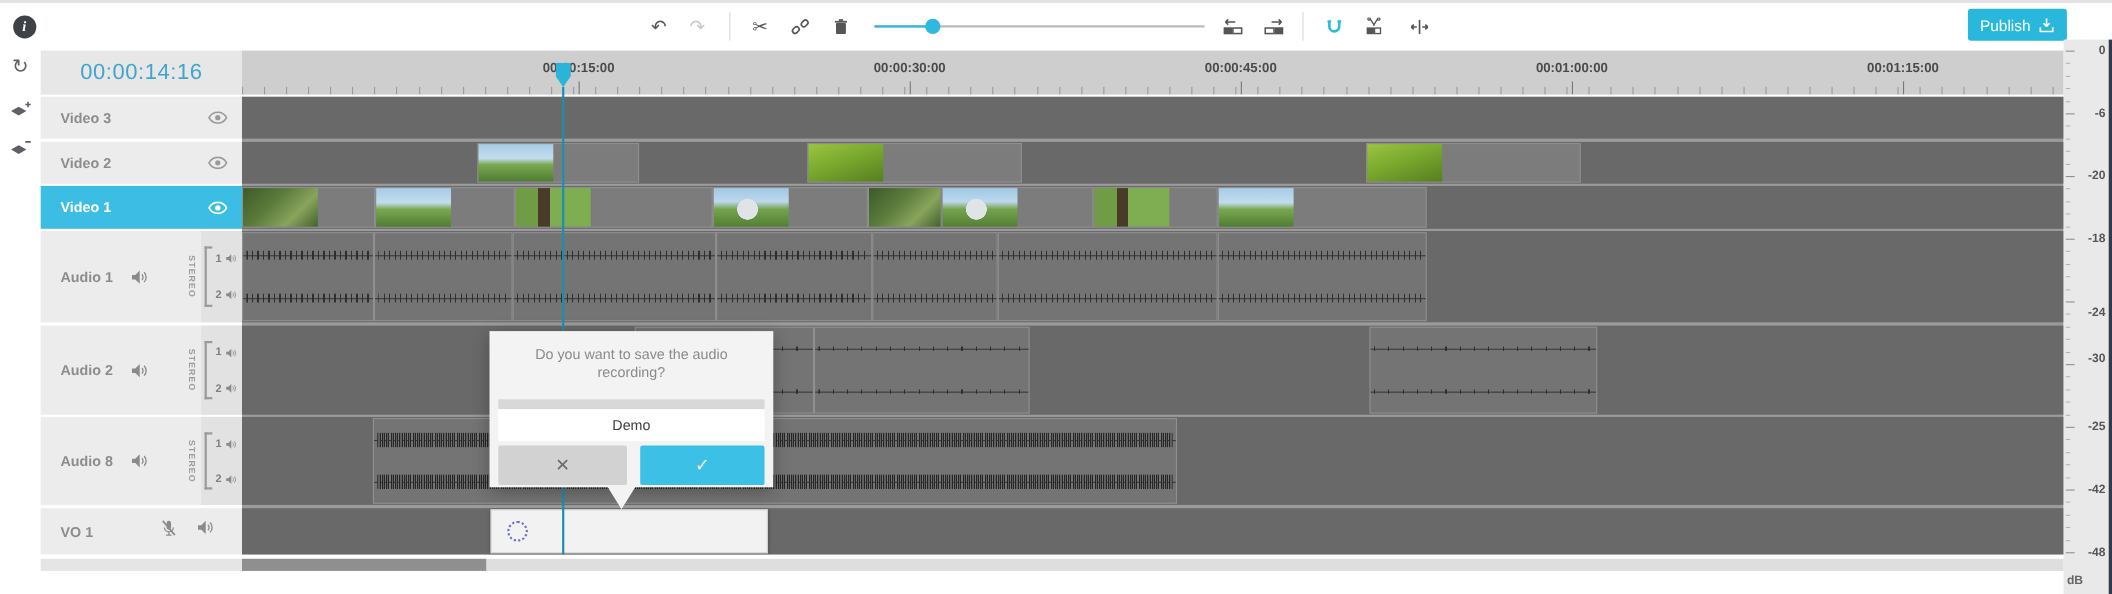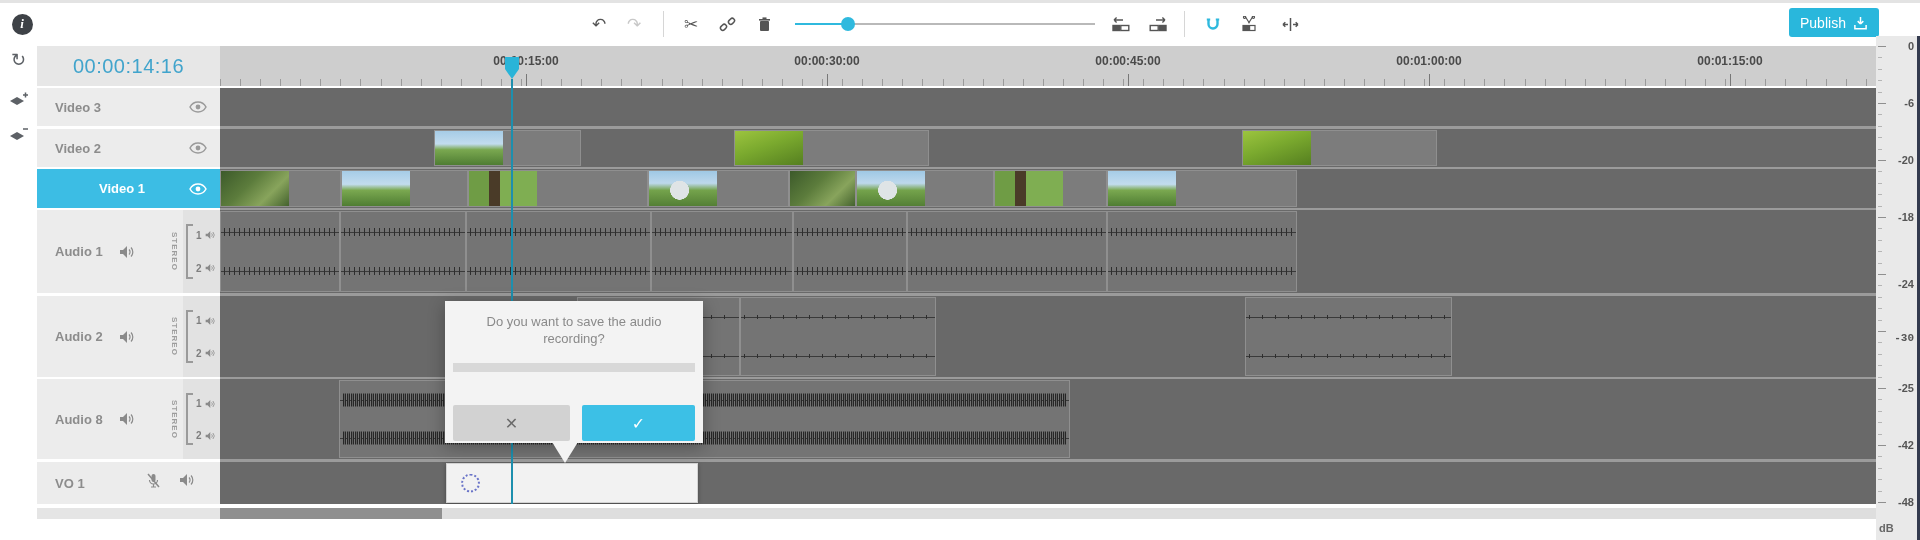--- a/index.html
+++ b/index.html
@@ -62,21 +62,21 @@
   .wave.dots{height:4px;background:repeating-linear-gradient(90deg,#2e2e2e 0 1px,transparent 1px 13px);}
   .wave.dense{height:13px;background:repeating-linear-gradient(90deg,#262626 0 1px,#5e5e5e 1px 2px,#262626 2px 3px,transparent 3px 4px);}
   .vol-line{position:absolute;left:0;right:0;height:1px;background:#3a3a3a;}
   .clip.vo{background:#f2f2f2;border:1px solid #d3d3d3;box-shadow:0 1px 4px rgba(0,0,0,.35);}
   .spinner{position:absolute;left:14px;top:50%;transform:translateY(-50%);width:19px;height:19px;
            border:2px dotted var(--spinner);border-radius:50%;}
 
   
   .track-header{position:absolute;left:37px;width:183px;background:#ececec;display:flex;
                 align-items:center;cursor:pointer;}
-  .track-header.active{background:var(--video1-bg);padding-left:44px;}
+  .track-header.active{background:var(--video1-bg);}
   .th-label{font-size:13px;font-weight:bold;color:#8c8c8c;margin-left:18px;flex:0 0 auto;}
   .track-header.active .th-label{color:#fff;}
   .eye{position:absolute;right:13px;top:50%;transform:translateY(-50%);color:#9a9a9a;display:flex;}
   .track-header.active .eye{color:#fff;}
   .spk{color:#8a8a8a;display:flex;margin-left:16px;}
   .stereo-strip{position:absolute;right:41px;top:0;bottom:0;display:flex;align-items:center;}
   .stereo-text{writing-mode:vertical-rl;font-size:8px;letter-spacing:1px;color:#9c9c9c;font-weight:bold;}
   .chan-panel{position:absolute;right:0;top:0;bottom:0;width:37px;background:#e2e2e2;}
   .chan-bracket{position:absolute;left:3px;top:17%;bottom:17%;width:7px;
                 border-left:2px solid #9a9a9a;border-top:2px solid #9a9a9a;border-bottom:2px solid #9a9a9a;}
@@ -599,21 +599,21 @@
       <div class="db-tick minor" style="top: 203.8px;"></div>
       <div class="db-tick minor" style="top: 215.2px;"></div>
       <div class="db-tick minor" style="top: 226.6px;"></div>
       <div class="db-tick" style="top: 238px;"></div>
       <div class="db-label" style="top: 248px;">-24</div>
       <div class="db-tick minor" style="top: 249.4px;"></div>
       <div class="db-tick minor" style="top: 260.8px;"></div>
       <div class="db-tick minor" style="top: 272.2px;"></div>
       <div class="db-tick minor" style="top: 283.6px;"></div>
       <div class="db-tick" style="top: 295px;"></div>
-      <div class="db-label" style="top: 302px; font-family: Liberation Mono, monospace;">-30</div>
+      <div class="db-label" style="top: 290px;">-30</div>
       <div class="db-tick minor" style="top: 306.4px;"></div>
       <div class="db-tick minor" style="top: 317.8px;"></div>
       <div class="db-tick minor" style="top: 329.2px;"></div>
       <div class="db-tick minor" style="top: 340.6px;"></div>
       <div class="db-tick" style="top: 352px;"></div>
       <div class="db-label" style="top: 352px;">-25</div>
       <div class="db-tick minor" style="top: 363.4px;"></div>
       <div class="db-tick minor" style="top: 374.8px;"></div>
       <div class="db-tick minor" style="top: 386.2px;"></div>
       <div class="db-tick minor" style="top: 397.6px;"></div>
@@ -630,20 +630,21 @@
   <div class="abs right-edge"></div>
 
   <div class="abs hscroll-header"></div>
   <div class="abs hscroll">
     <div class="hscroll-thumb" id="scrollThumb" style="left: 0px; width: 222px;"></div>
   </div>
 
   <div class="abs dialog">
     <div class="dlg-title">Do you want to save the audio recording?</div>
     <div class="dlg-bar"></div>
+    <input class="dlg-input" value="Demo" style="">
     <button class="dlg-btn dlg-cancel">
       <span>✕</span>
     </button>
     <button class="dlg-btn dlg-confirm">
       <span>✓</span>
     </button>
   </div>
 
 </div>
 

